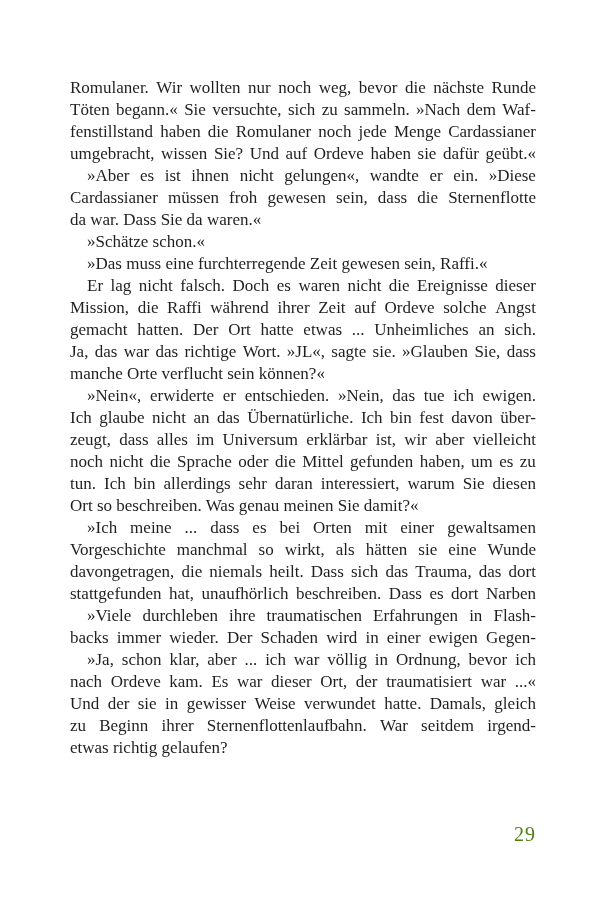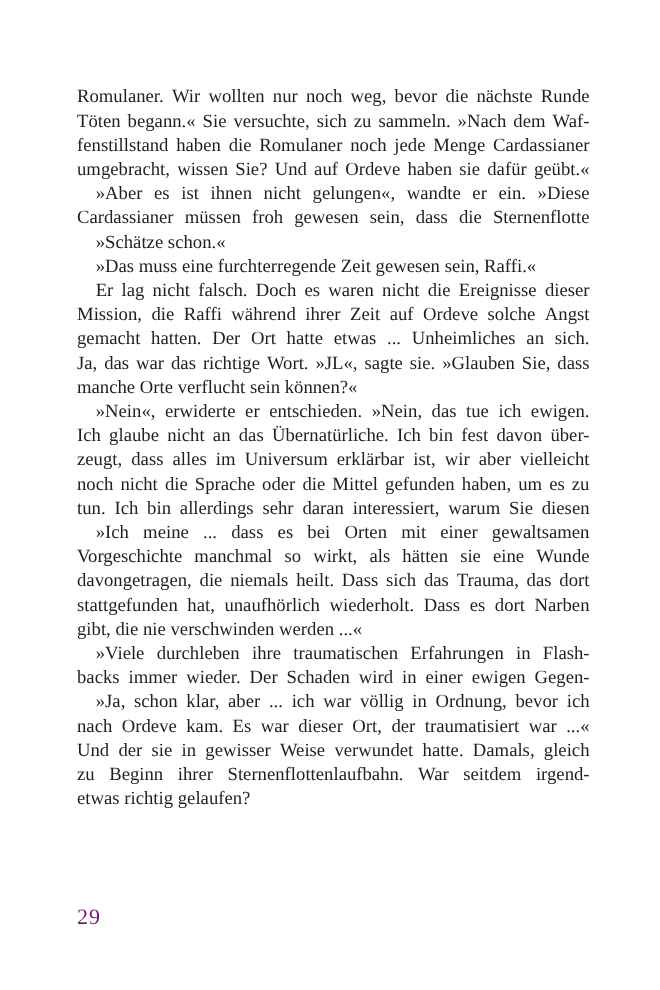--- a/index.html
+++ b/index.html
@@ -42,24 +42,24 @@
   }
   .line span {
     display: inline-block;
     white-space: pre;
   }
   .page-number {
     position: absolute;
     left: 70px;
     top: 823px;
     width: 466px;
-    text-align: left;
+    text-align: right;
     font-size: 20px;
     line-height: 22px;
-    color: #701a75;
+    color: #4d7c0f;
     letter-spacing: 1px;
   }
 </style>
 </head>
 <body>
 
 <div class="page">
   <div class="text-block">
       <div class="line just">
         <span>Romulaner.</span>
@@ -122,20 +122,21 @@
       <div class="line just">
         <span>Cardassianer</span>
         <span>müssen</span>
         <span>froh</span>
         <span>gewesen</span>
         <span>sein,</span>
         <span>dass</span>
         <span>die</span>
         <span>Sternenflotte</span>
       </div>
+      <div class="line">da war. Dass Sie da waren.«</div>
       <div class="line ind">»Schätze schon.«</div>
       <div class="line ind">»Das muss eine furchterregende Zeit gewesen sein, Raffi.«</div>
       <div class="line just ind">
         <span>Er</span>
         <span>lag</span>
         <span>nicht</span>
         <span>falsch.</span>
         <span>Doch</span>
         <span>es</span>
         <span>waren</span>
@@ -238,20 +239,21 @@
         <span>Ich</span>
         <span>bin</span>
         <span>allerdings</span>
         <span>sehr</span>
         <span>daran</span>
         <span>interessiert,</span>
         <span>warum</span>
         <span>Sie</span>
         <span>diesen</span>
       </div>
+      <div class="line">Ort so beschreiben. Was genau meinen Sie damit?«</div>
       <div class="line just ind">
         <span>»Ich</span>
         <span>meine</span>
         <span>...</span>
         <span>dass</span>
         <span>es</span>
         <span>bei</span>
         <span>Orten</span>
         <span>mit</span>
         <span>einer</span>
@@ -277,27 +279,26 @@
         <span>sich</span>
         <span>das</span>
         <span>Trauma,</span>
         <span>das</span>
         <span>dort</span>
       </div>
       <div class="line just">
         <span>stattgefunden</span>
         <span>hat,</span>
         <span>unaufhörlich</span>
-        <span>wiederholt.</span>
+        <span>beschreiben.</span>
         <span>Dass</span>
         <span>es</span>
         <span>dort</span>
         <span>Narben</span>
       </div>
-      <div class="line">gibt, die nie verschwinden werden ...«</div>
       <div class="line just ind">
         <span>»Viele</span>
         <span>durchleben</span>
         <span>ihre</span>
         <span>traumatischen</span>
         <span>Erfahrungen</span>
         <span>in</span>
         <span>Flash-</span>
       </div>
       <div class="line just">

